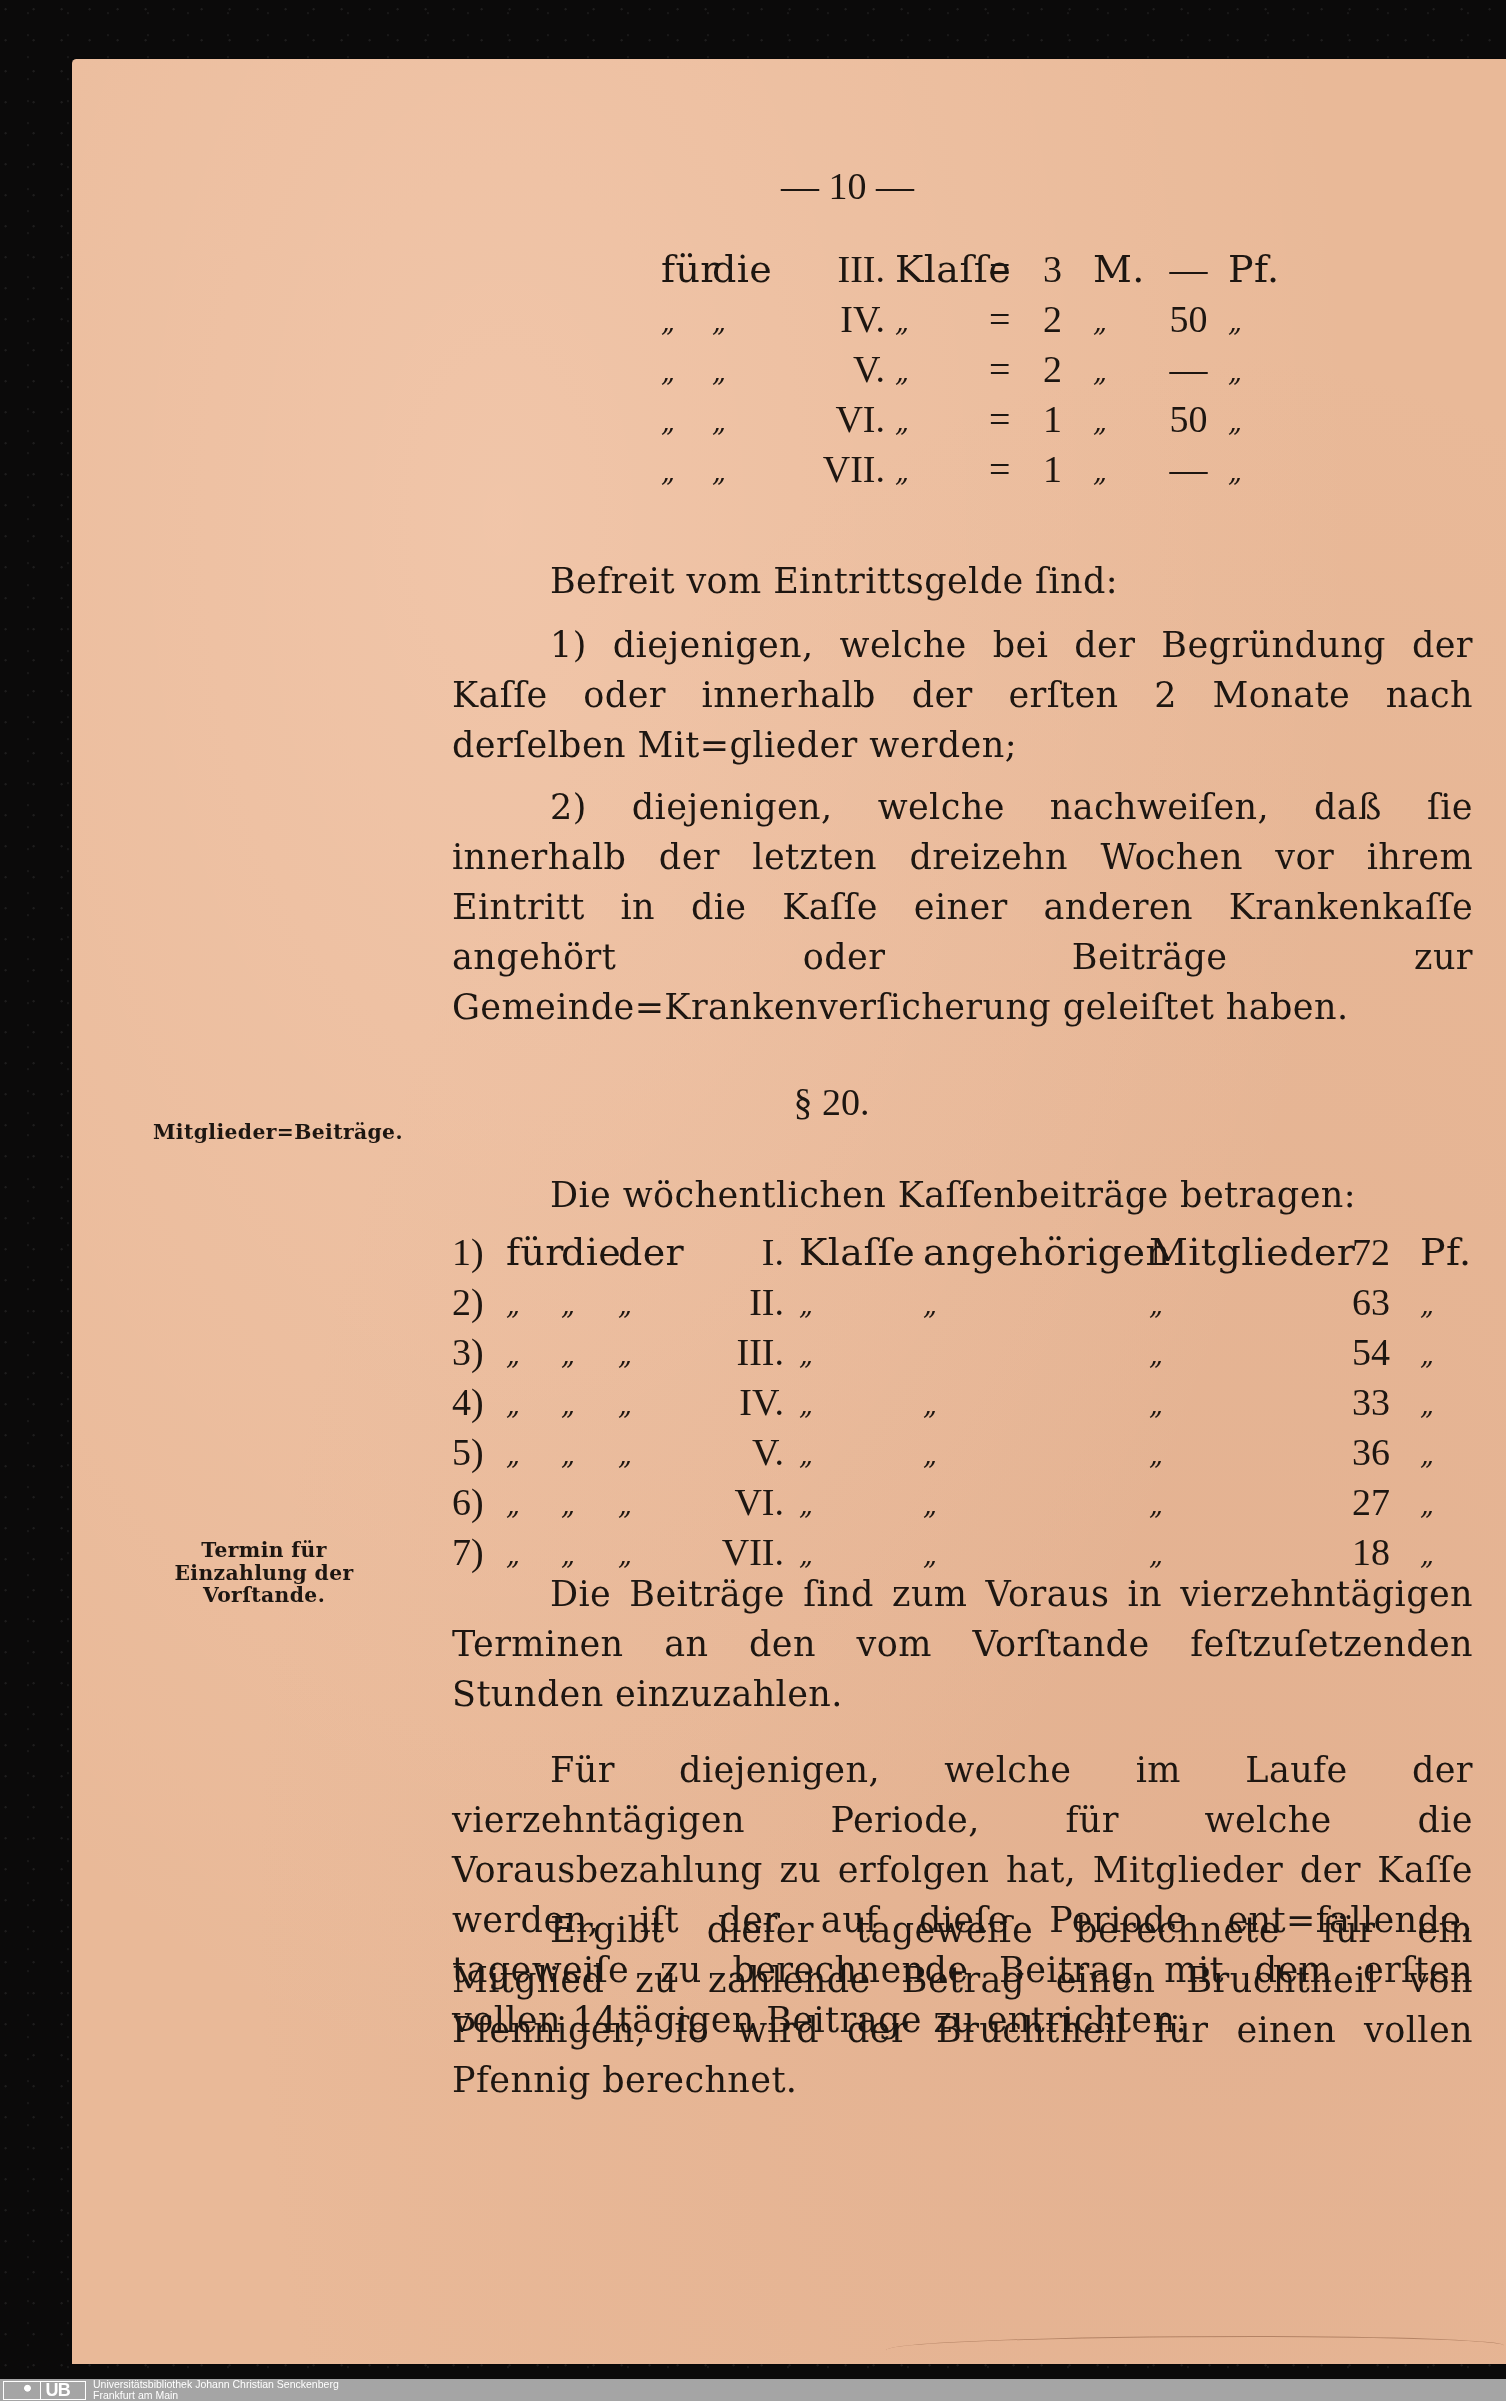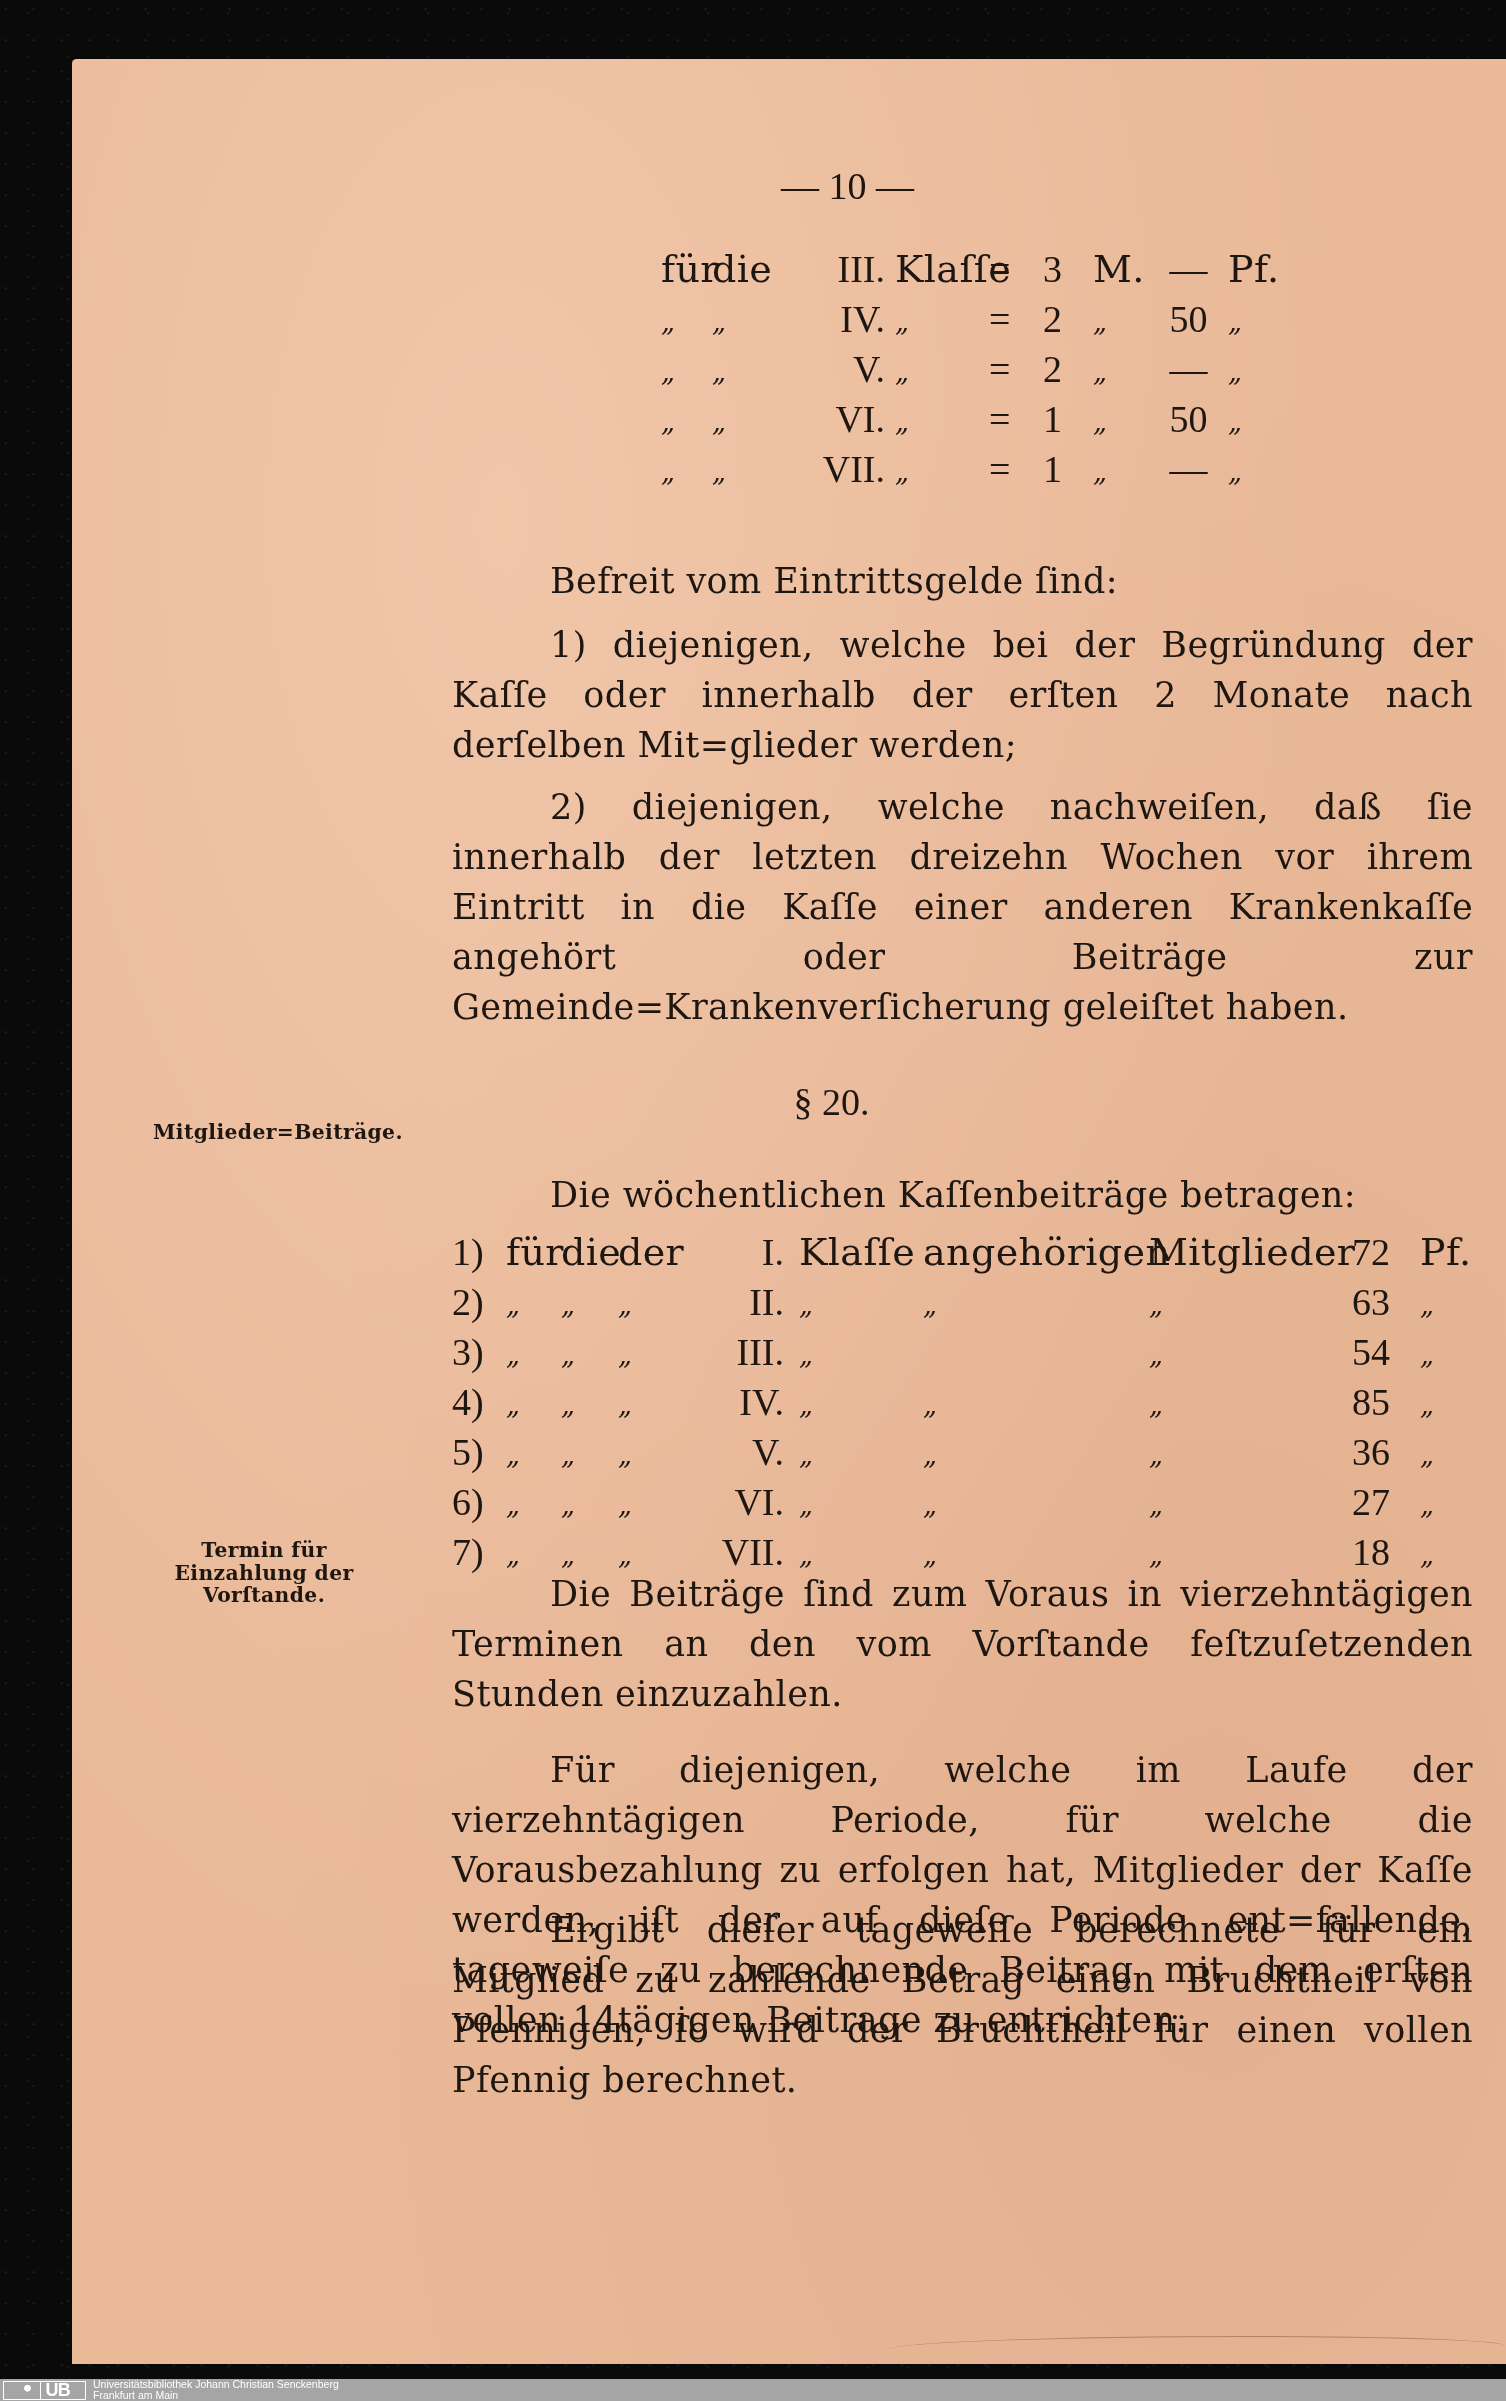--- a/index.html
+++ b/index.html
@@ -215,21 +215,21 @@
         </div>
         <div class="c-row">
           <span class="k-n num">4)</span>
           <span class="k-fuer ditto">„</span>
           <span class="k-die ditto">„</span>
           <span class="k-der ditto">„</span>
           <span class="k-cls num">IV.</span>
           <span class="k-kl ditto">„</span>
           <span class="k-ang ditto">„</span>
           <span class="k-mit ditto">„</span>
-          <span class="k-val num">85</span>
+          <span class="k-val num">33</span>
           <span class="k-pf ditto">„</span>
         </div>
         <div class="c-row">
           <span class="k-n num">5)</span>
           <span class="k-fuer ditto">„</span>
           <span class="k-die ditto">„</span>
           <span class="k-der ditto">„</span>
           <span class="k-cls num">V.</span>
           <span class="k-kl ditto">„</span>
           <span class="k-ang ditto">„</span>

